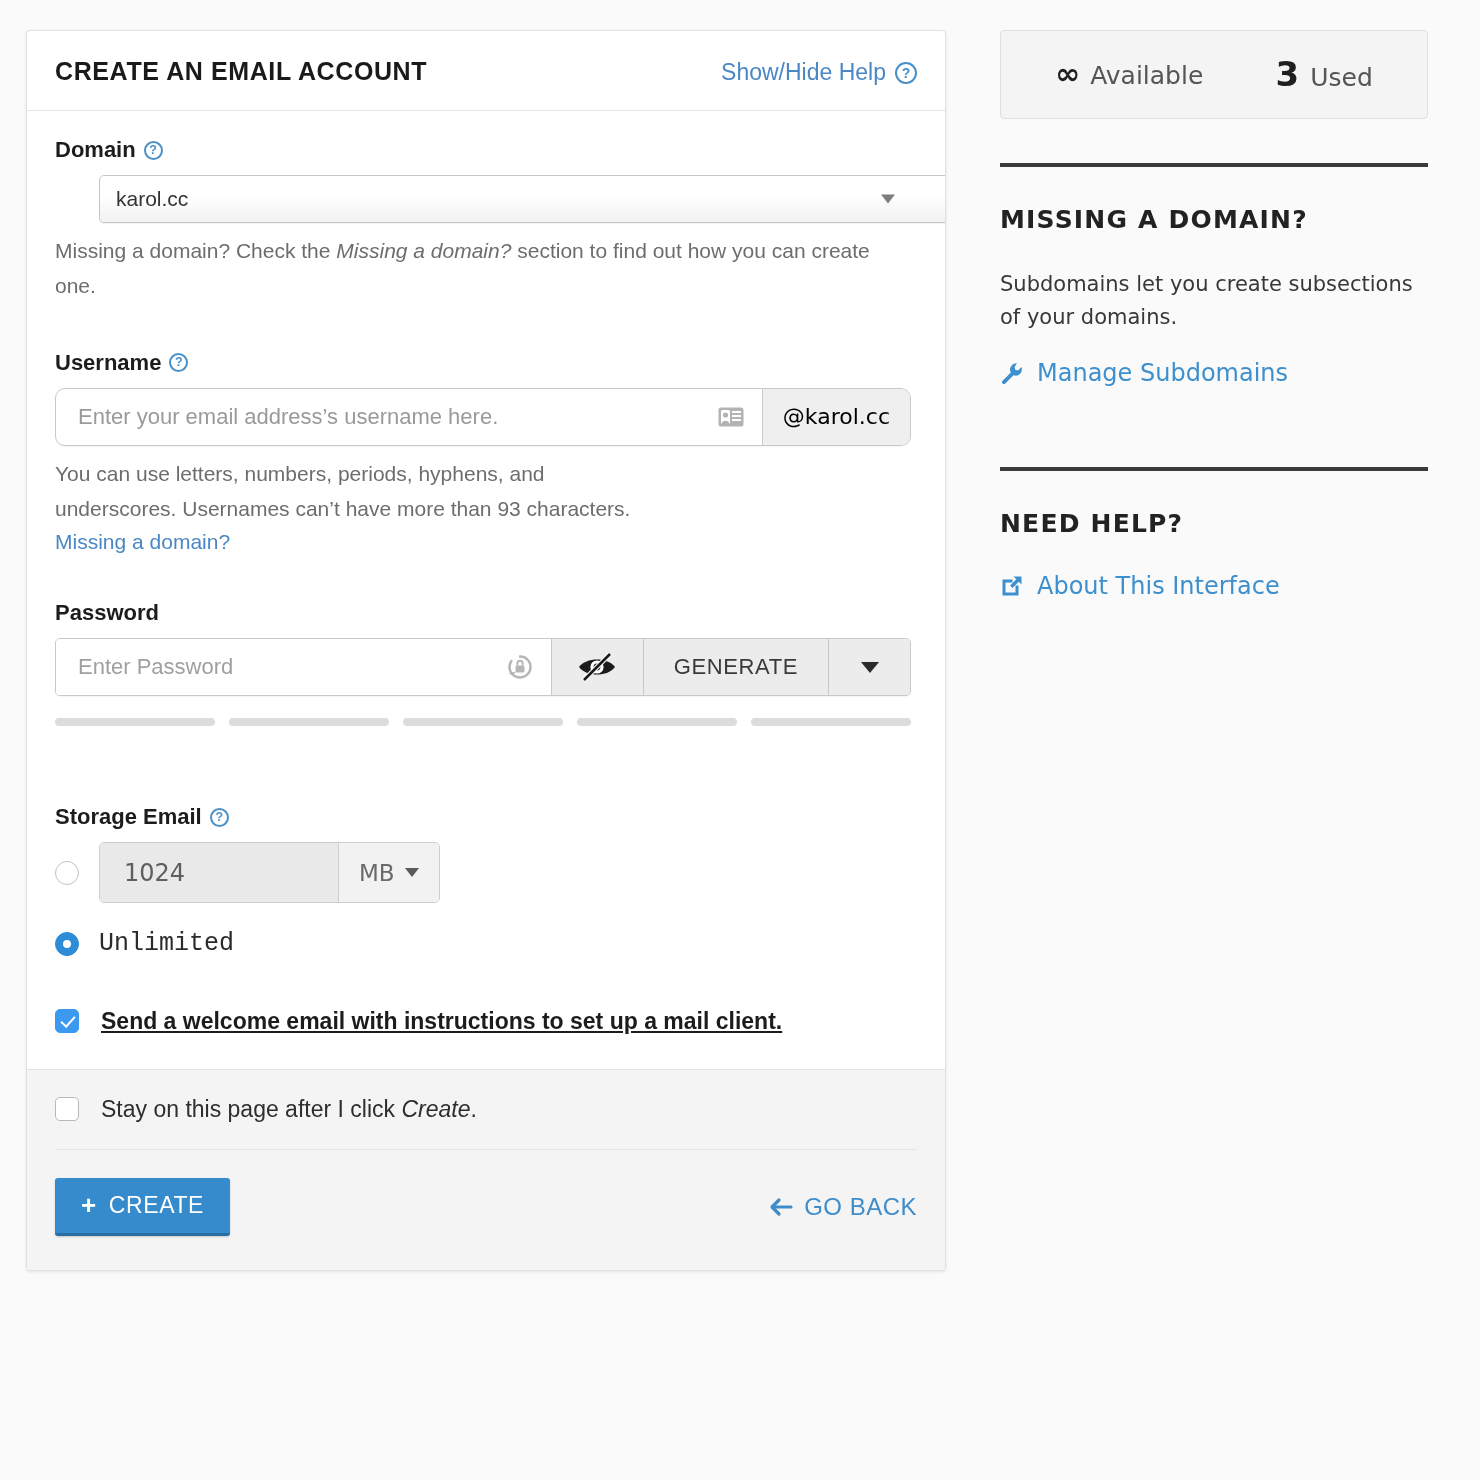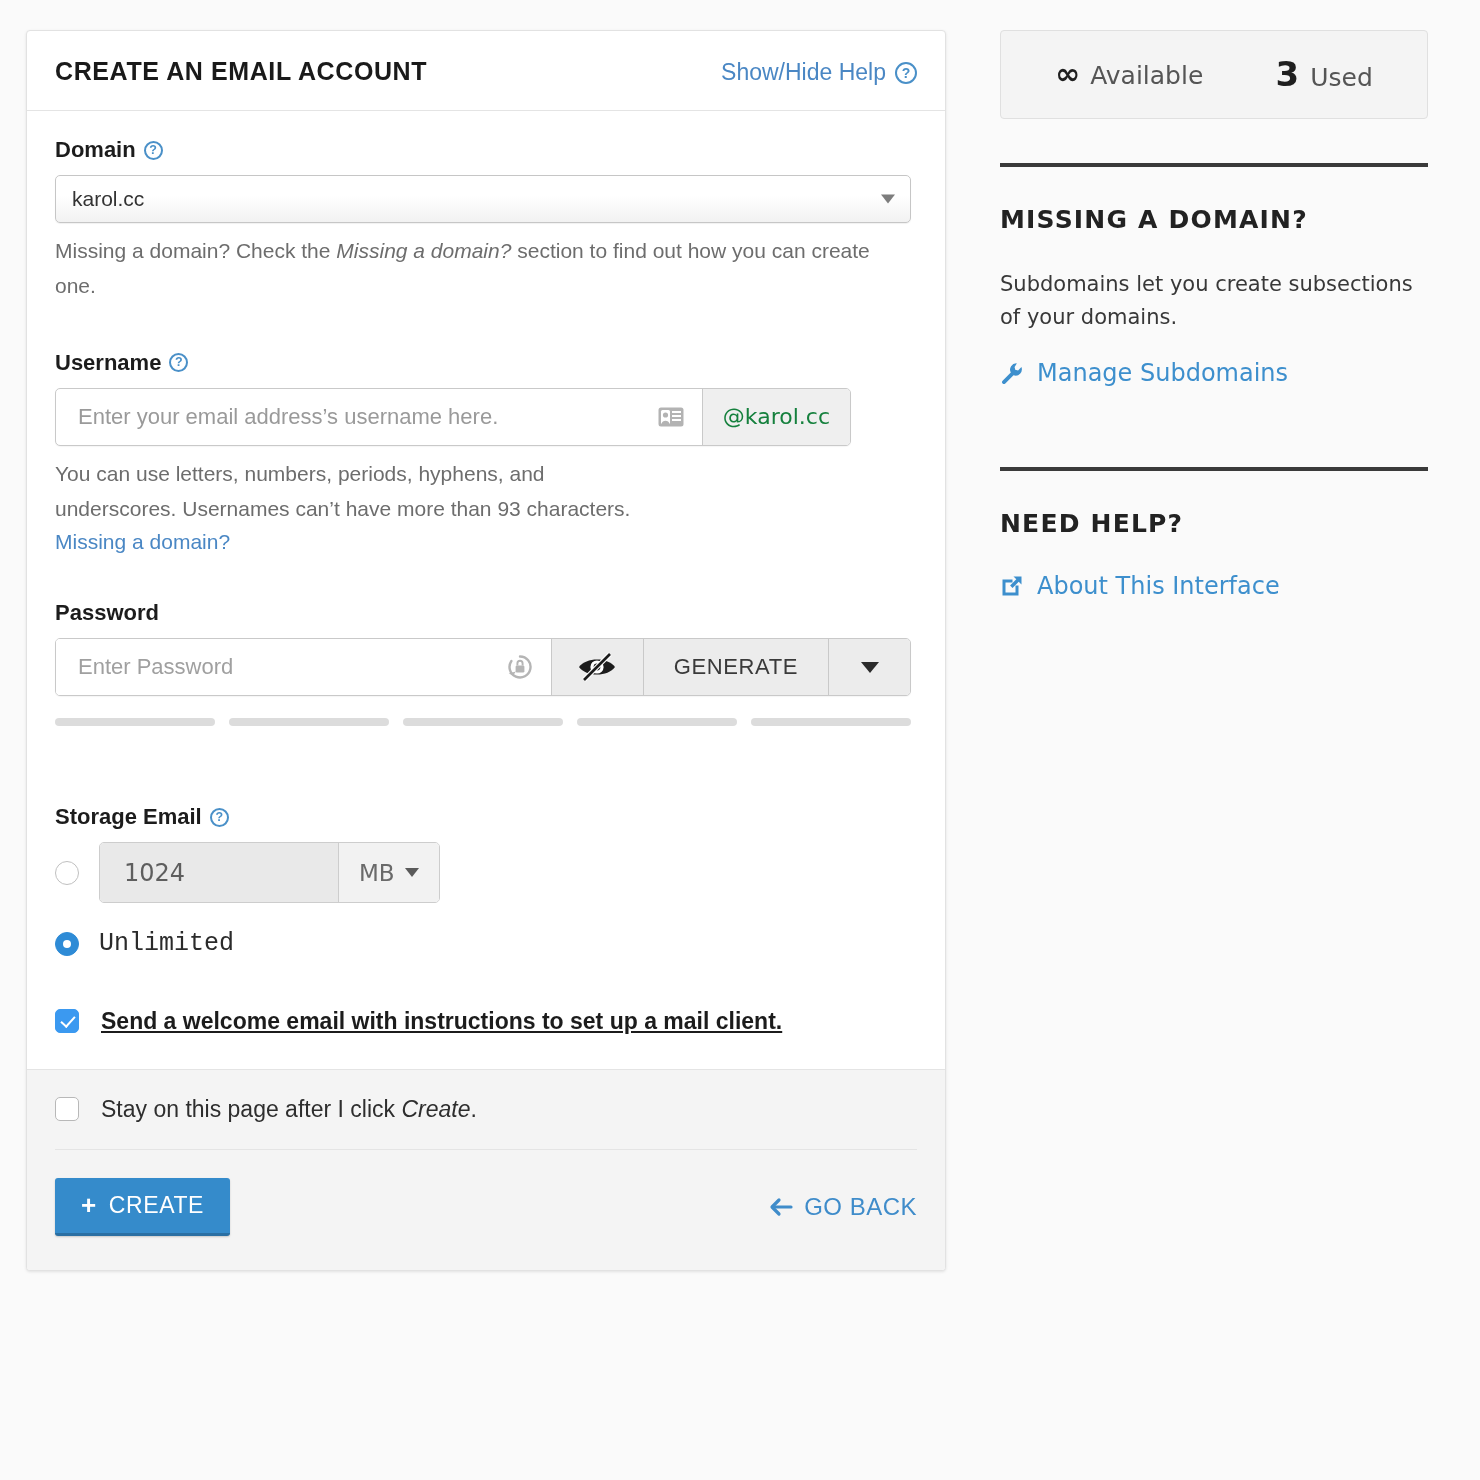--- a/index.html
+++ b/index.html
@@ -96,20 +96,21 @@
     border: 1px solid #c6c6c6;
     border-radius: 5px;
     background: linear-gradient(to bottom, #ffffff 0%, #ffffff 42%, #f2f2f2 100%);
     box-shadow: 0 1px 1px rgba(0,0,0,0.06);
     display: flex;
     align-items: center;
     padding: 0 16px;
     font-size: 21px;
     color: #333;
     cursor: pointer;
+    margin-left: 44px;
   }
   .select-caret {
     position: absolute;
     right: 16px; top: 50%;
     transform: translateY(-50%);
     width: 0; height: 0;
     border-left: 7px solid transparent;
     border-right: 7px solid transparent;
     border-top: 9px solid #7d7d7d;
     pointer-events: none;
@@ -132,23 +133,23 @@
     cursor: pointer;
   }
 
   .section-gap { height: 46px; }
   .section-gap-sm { height: 32px; }
 
   
   .input-group {
     display: flex;
     align-items: stretch;
-    width: 796px;
+    width: 856px;
     border: 1px solid #c9c9c9;
-    border-radius: 5px;
+    border-radius: 10px;
     background: #fff;
     overflow: hidden;
     box-shadow: 0 1px 1px rgba(0,0,0,0.04);
   }
   .ig-input {
     flex: 1;
     position: relative;
     display: flex;
     align-items: center;
   }
@@ -171,21 +172,21 @@
     cursor: pointer;
     line-height: 0;
   }
   .ig-addon {
     display: flex;
     align-items: center;
     padding: 0 20px;
     background: #efefef;
     border-left: 1px solid #c9c9c9;
     font-size: 22px;
-    color: #15803d;
+    color: #000000;
     font-family: "DejaVu Sans", sans-serif;
     white-space: nowrap;
   }
 
   
   .pw-group {
     display: flex;
     align-items: stretch;
     width: 856px;
     border: 1px solid #c9c9c9;

